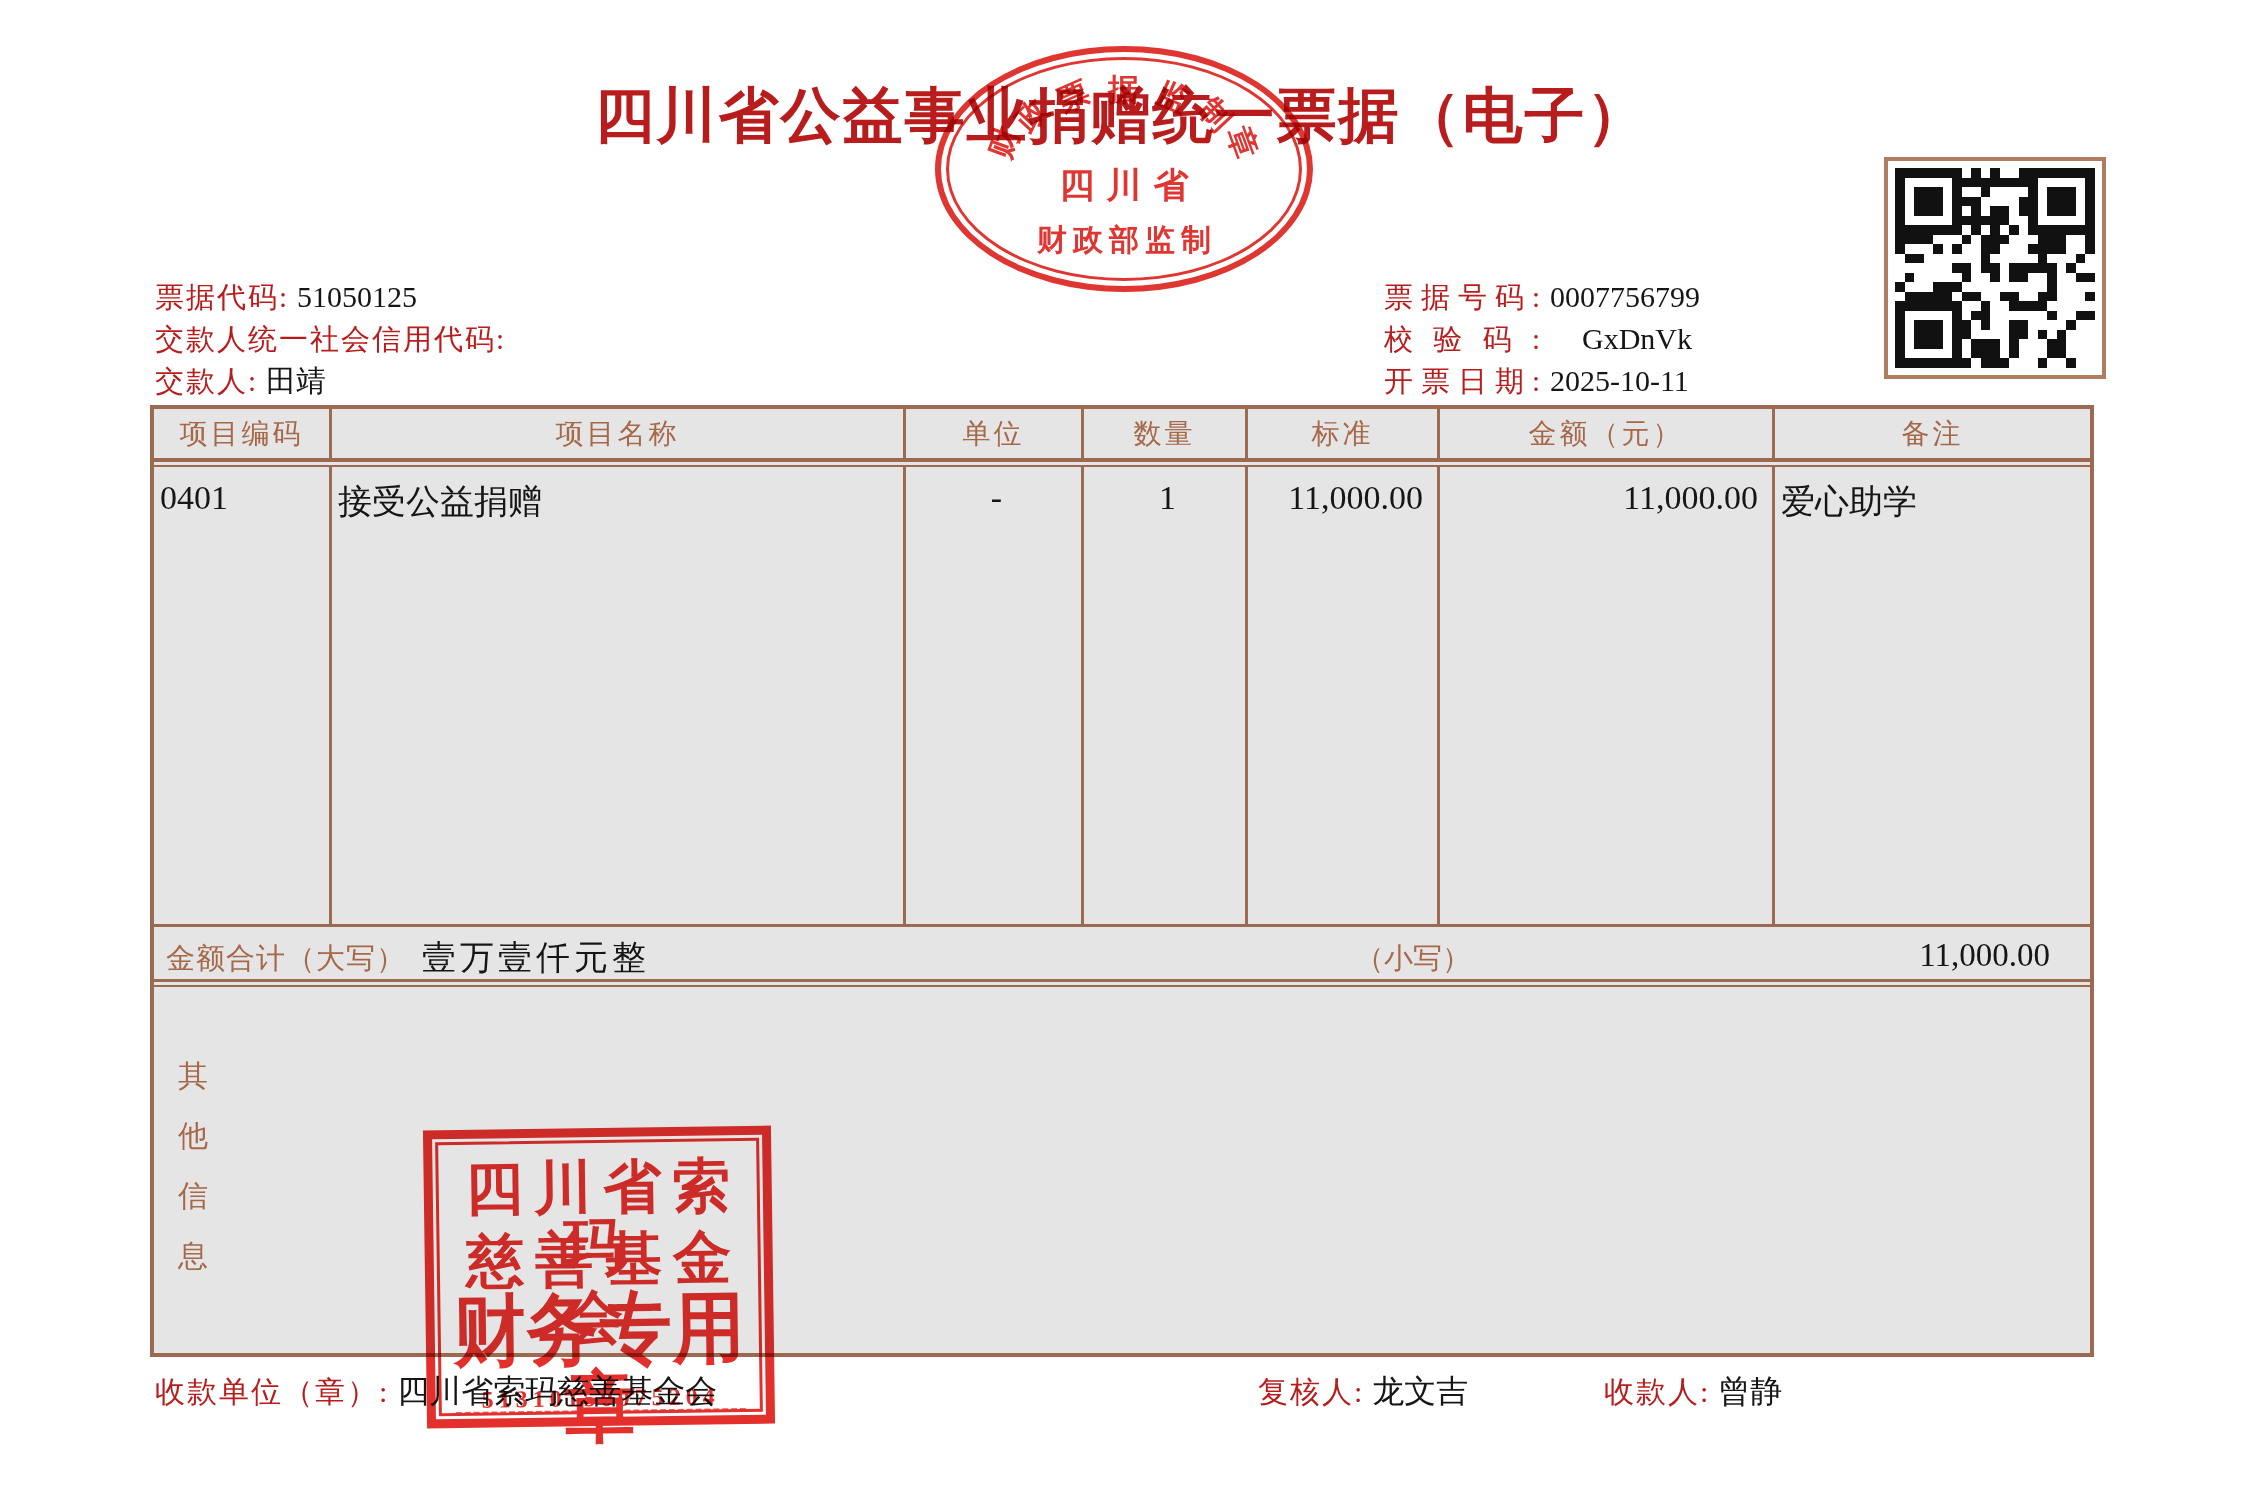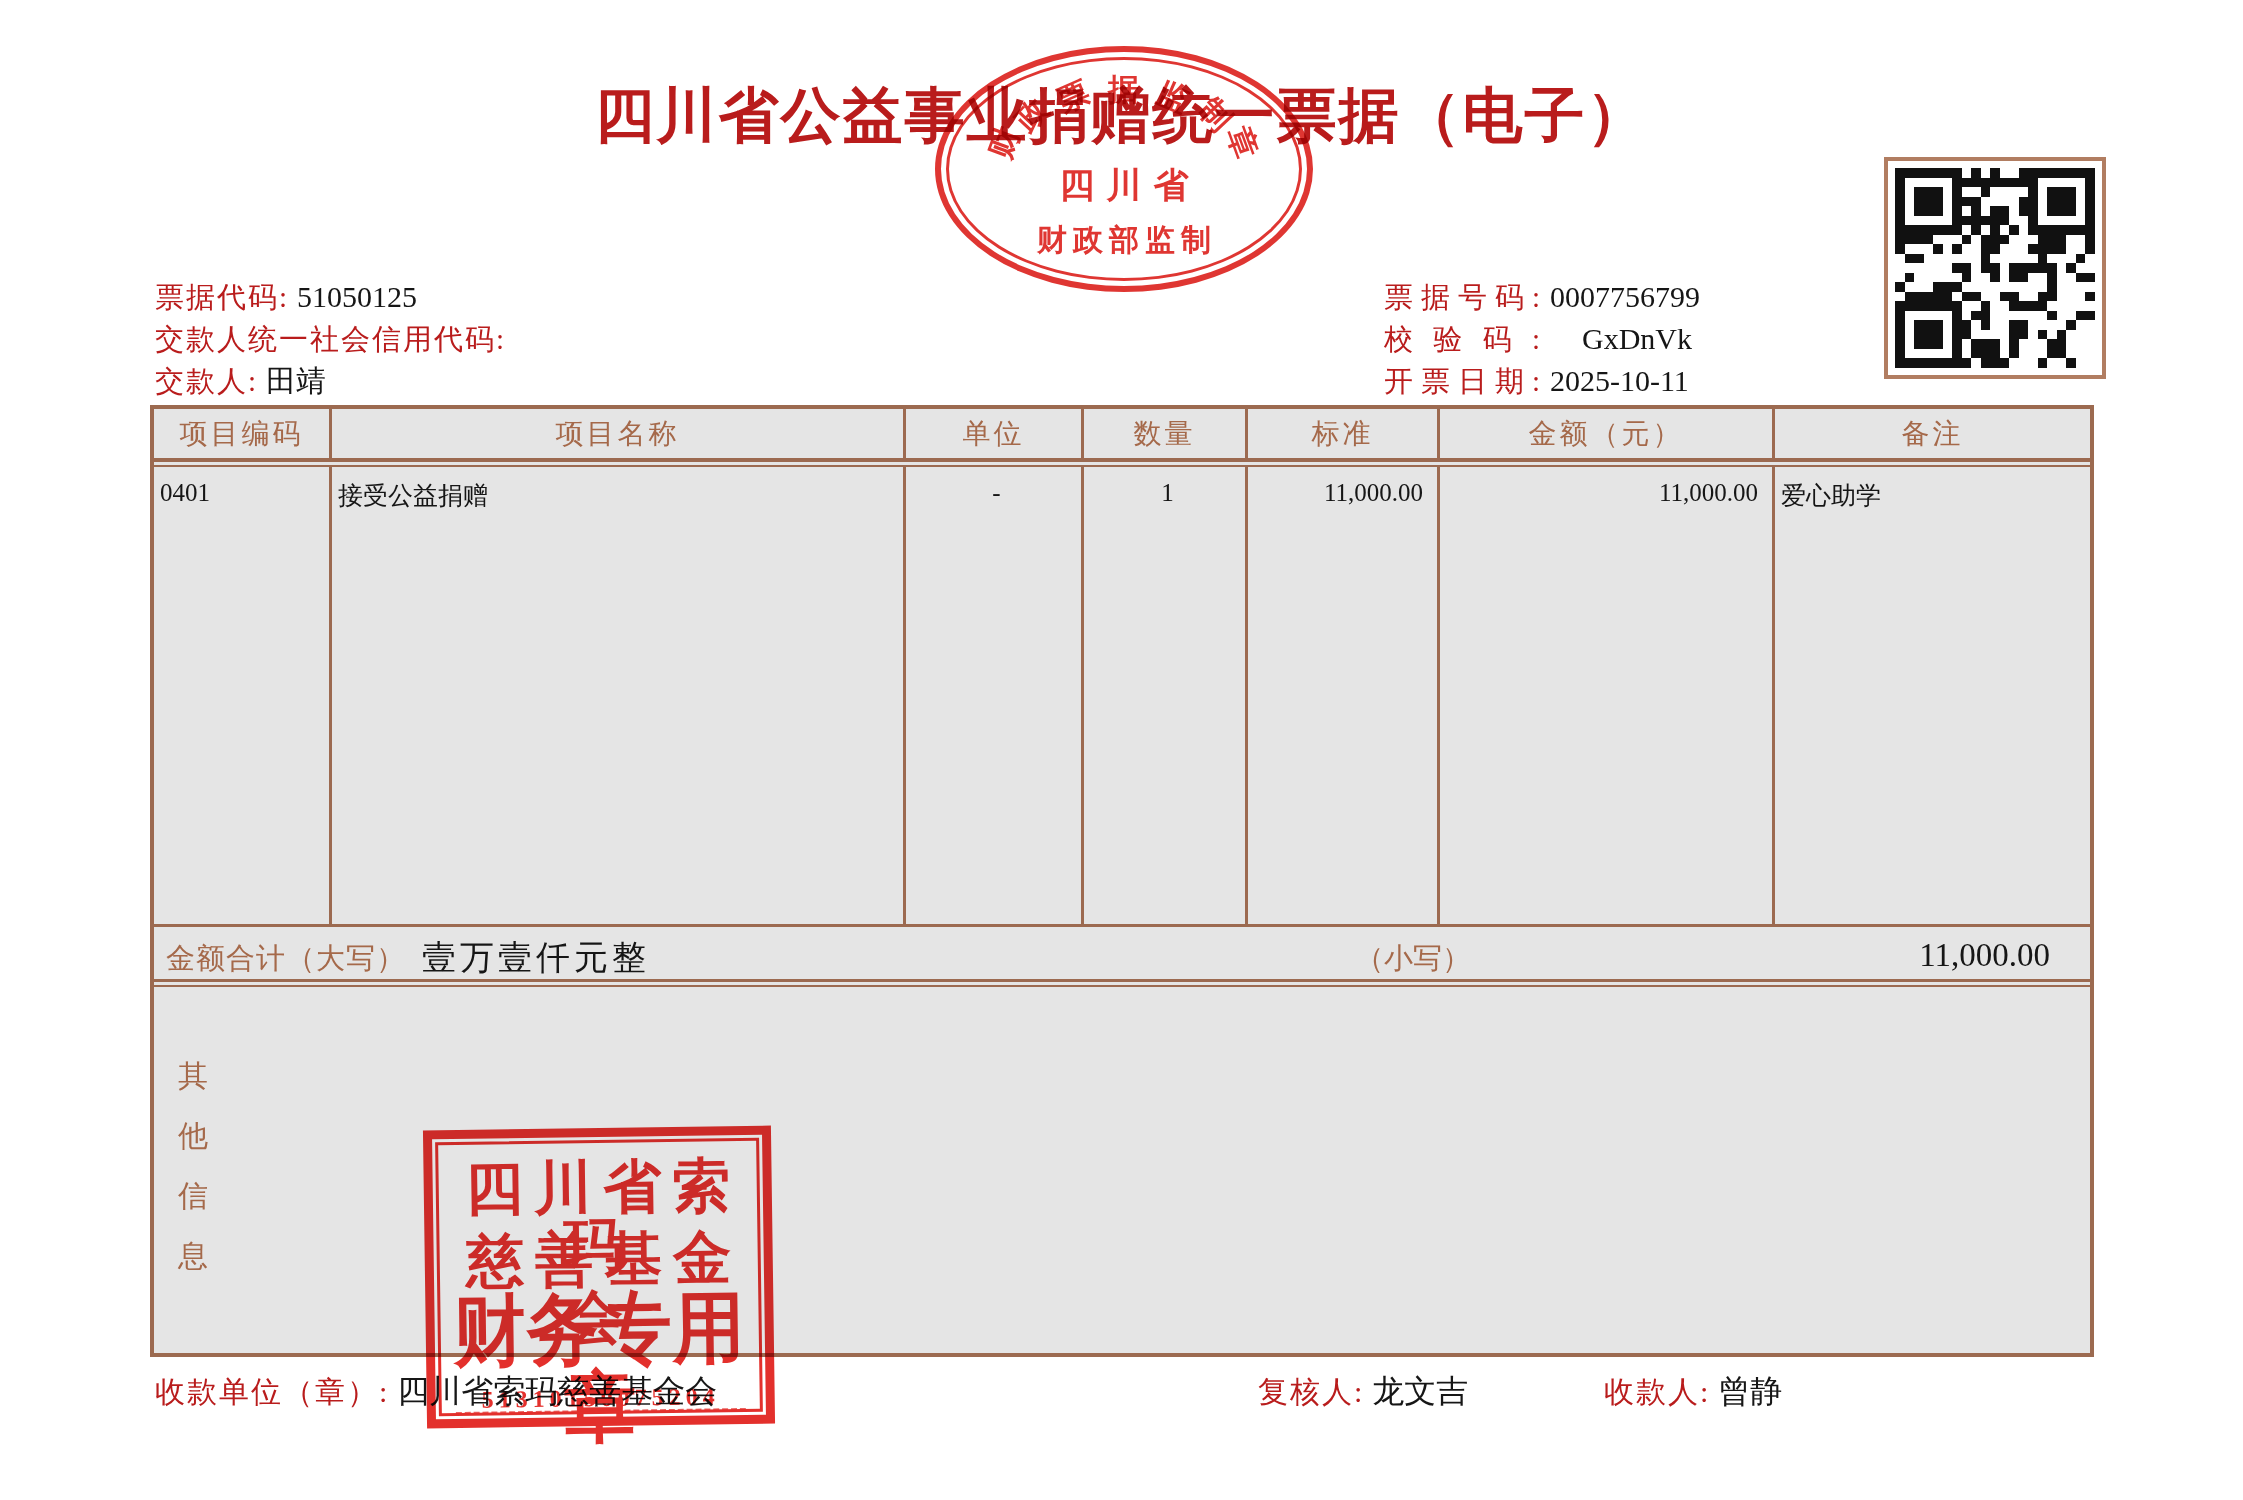--- a/index.html
+++ b/index.html
@@ -46,21 +46,21 @@
   }
   .t-header{display:grid;grid-template-columns:178px 574px 178px 164px 192px 335px 315px;
     height:53px;border-bottom:4px solid #9c6a50;box-sizing:border-box;}
   .t-header .hc{display:flex;align-items:center;justify-content:center;
     color:#a5694a;font-size:28px;letter-spacing:3px;border-right:3px solid #9c6a50;box-sizing:border-box;}
   .t-header .hc:last-child{border-right:none;}
   .t-thin{height:5px;border-bottom:2px solid #9c6a50;box-sizing:border-box;}
   .t-body{display:grid;grid-template-columns:178px 574px 178px 164px 192px 335px 315px;
     height:460px;border-bottom:3px solid #9c6a50;box-sizing:border-box;}
   .t-body .bc{border-right:3px solid #9c6a50;box-sizing:border-box;
-    font-size:25px;padding-top:12px;white-space:nowrap;padding-left:6px;}
+    font-size:34px;padding-top:12px;white-space:nowrap;padding-left:6px;}
   .t-body .bc:last-child{border-right:none;}
   .a-left{text-align:left;padding-left:10px;}
   .a-center{text-align:center;}
   .a-right{text-align:right;padding-right:14px;}
   .t-totals{position:relative;height:55px;border-bottom:3px solid #9c6a50;box-sizing:border-box;}
   .tot-label{position:absolute;left:12px;top:12px;color:#a5694a;font-size:29px;letter-spacing:1px;}
   .tot-words{position:absolute;left:268px;top:8px;font-size:34px;letter-spacing:4px;}
   .tot-small{position:absolute;left:1201px;top:12px;color:#a5694a;font-size:29px;}
   .tot-amount{position:absolute;right:40px;top:10px;font-size:33px;}
   .t-other{position:relative;height:372px;}

